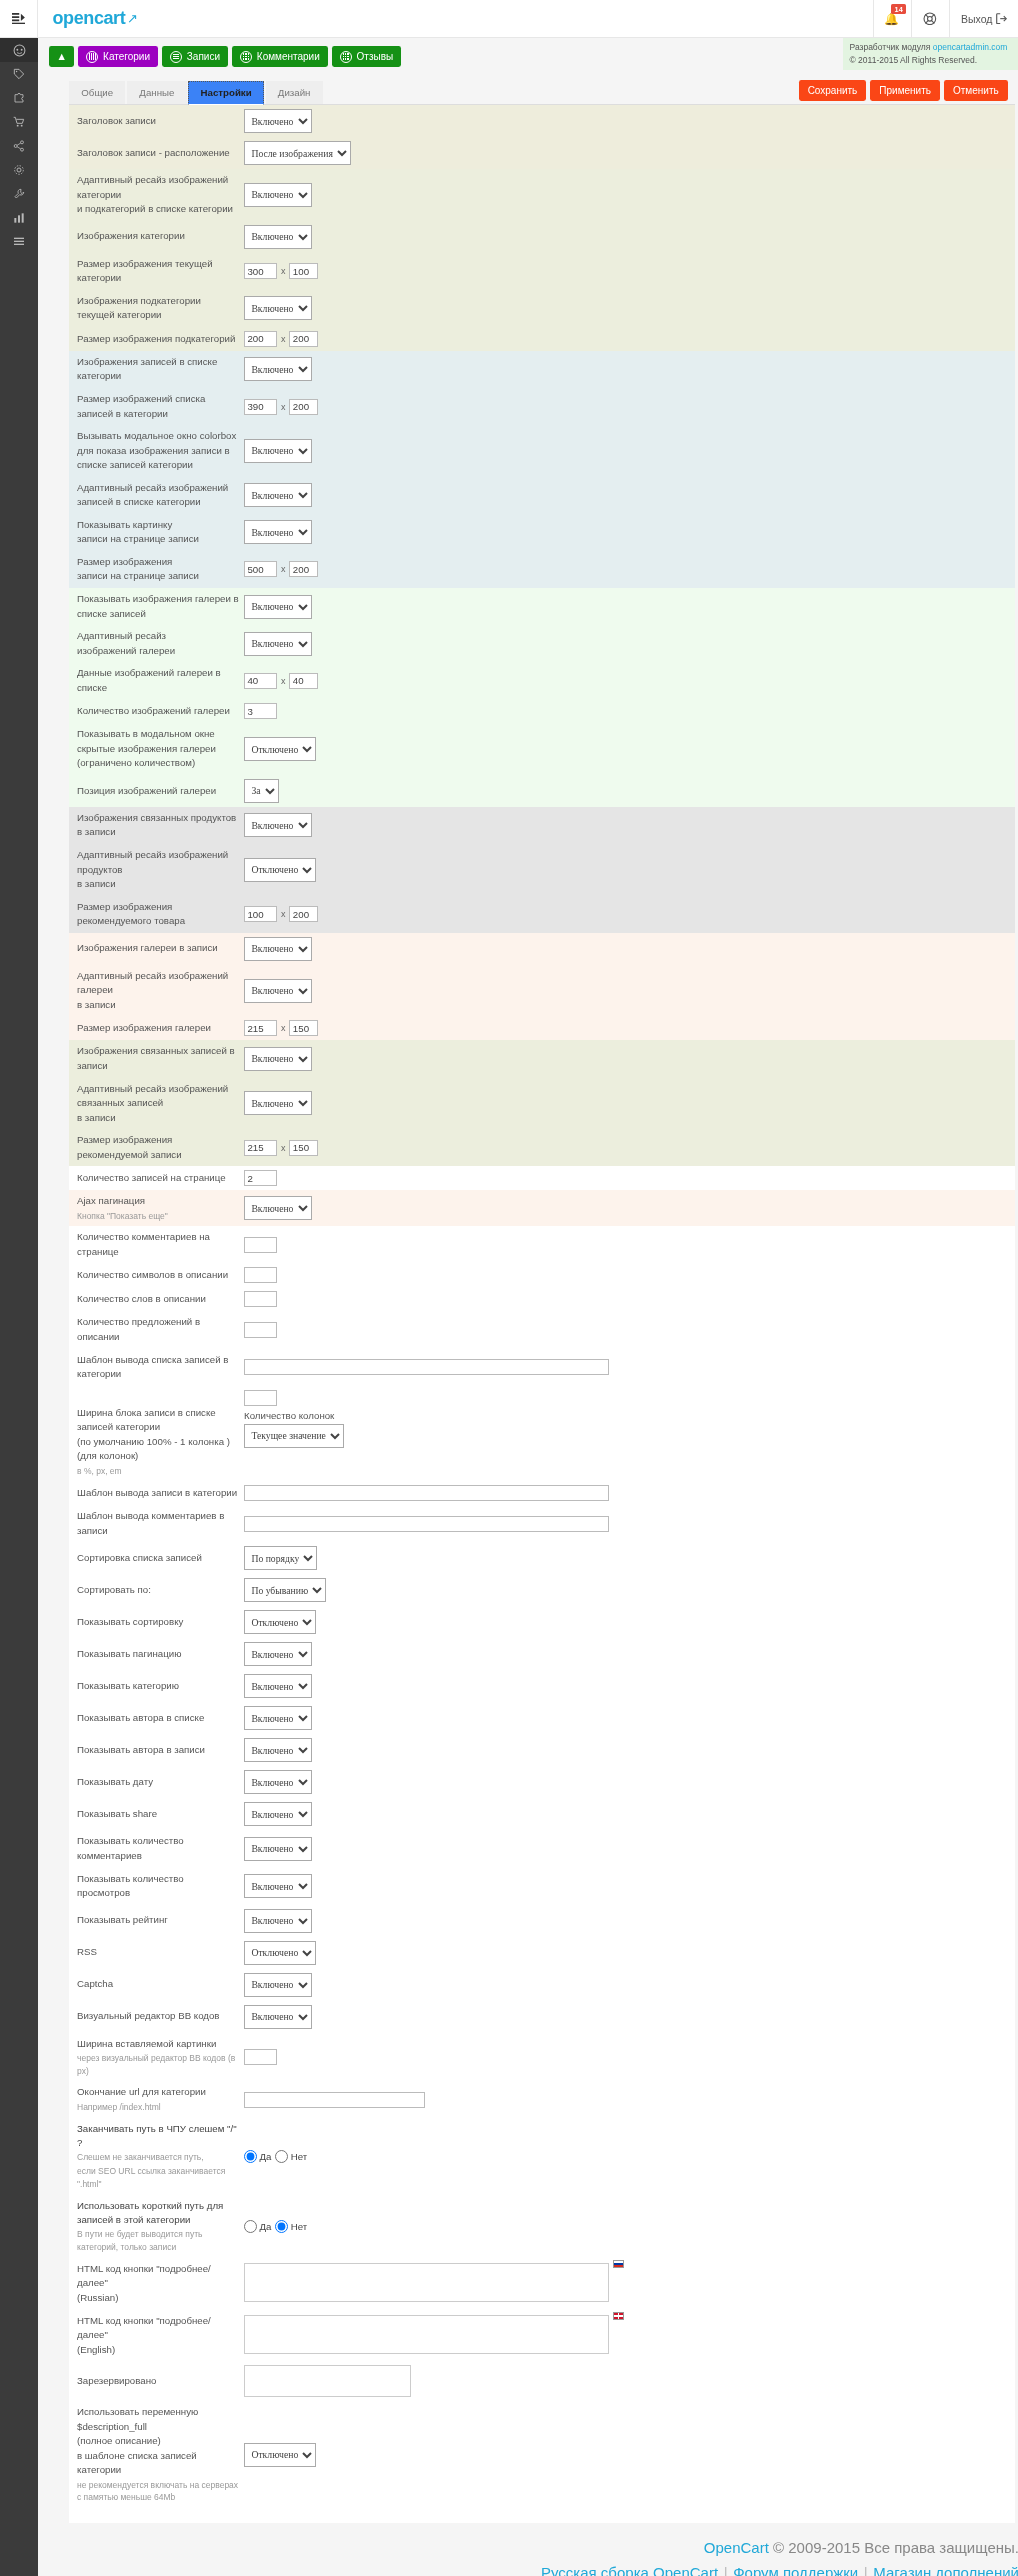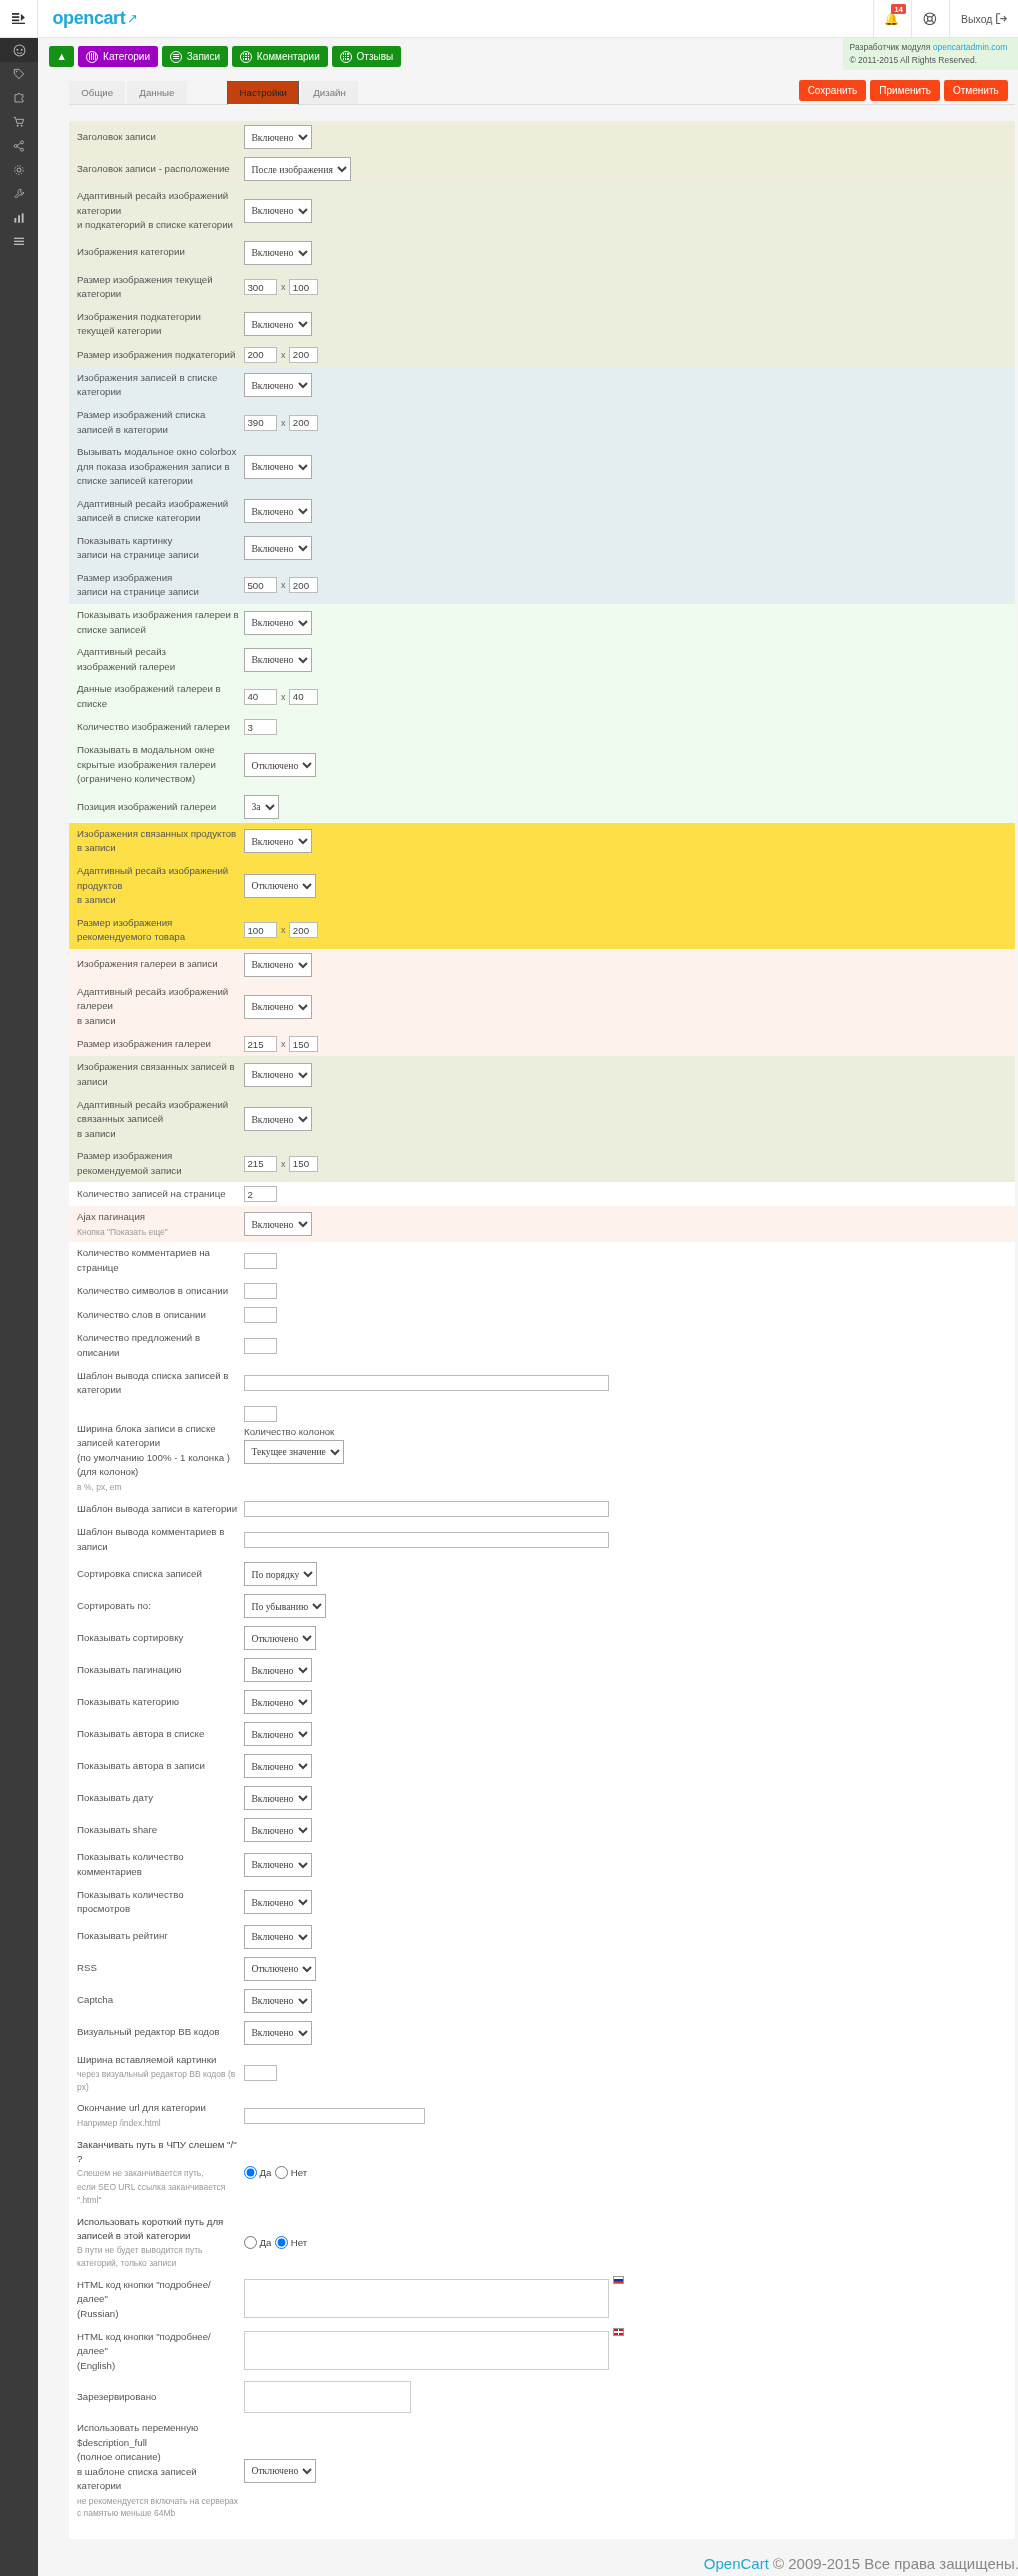--- a/index.html
+++ b/index.html
@@ -88,33 +88,33 @@
     font-family:inherit;
   }
 
   
   .tabsrow { margin:13.7px 0 0 31px; display:flex; align-items:flex-end; border-bottom:0.8px solid #ddd; width:946px; }
   .tab {
     padding:5.6px 11.3px 5.6px; font-size:9.7px; color:#777; cursor:pointer;
     background:#eee; margin-right:1.6px; border:0.8px solid transparent; border-bottom:none;
   }
   .tab.active {
-    background:#c2410c; color:#222; font-weight:normal;
-    border:0.8px dotted #555; border-bottom:0.8px solid #fff; margin-bottom:-0.8px;margin-left:39px;
+    background:#3b82f6; color:#222; font-weight:bold;
+    border:0.8px dotted #555; border-bottom:0.8px solid #fff; margin-bottom:-0.8px;
   }
 
   
-  .formwrap { margin:16px 0 0 31px; width:946px; background:#fff; padding-bottom:14.5px; }
+  .formwrap { margin:0 0 0 31px; width:946px; background:#fff; padding-bottom:14.5px; }
   .grp { }
   .g-beige  { background:#eeeddc; }
   .g-blue   { background:#e4eef0; }
   .g-green  { background:#effbee; }
   .g-olive  { background:#eceedd; }
   .g-peach  { background:#fdf3ec; }
-  .g-olive2 { background:#fde047; }
+  .g-olive2 { background:#e5e5e5; }
   .g-white  { background:#ffffff; }
   .g-cream  { background:#fdf3ec; }
 
   .row { display:flex; align-items:center; padding:4px 0 4px 8px; min-height:21px; }
   .row.top { align-items:flex-start; }
   .lbl { width:167px; flex:none; font-size:9.7px; color:#555; line-height:1.5; padding-right:4.8px; }
   .lbl .sub { display:block; font-size:8.5px; color:#999; margin-top:0.8px; }
   .ctl { display:flex; align-items:center; gap:3.2px; flex-wrap:wrap; }
 
   select.sel {

